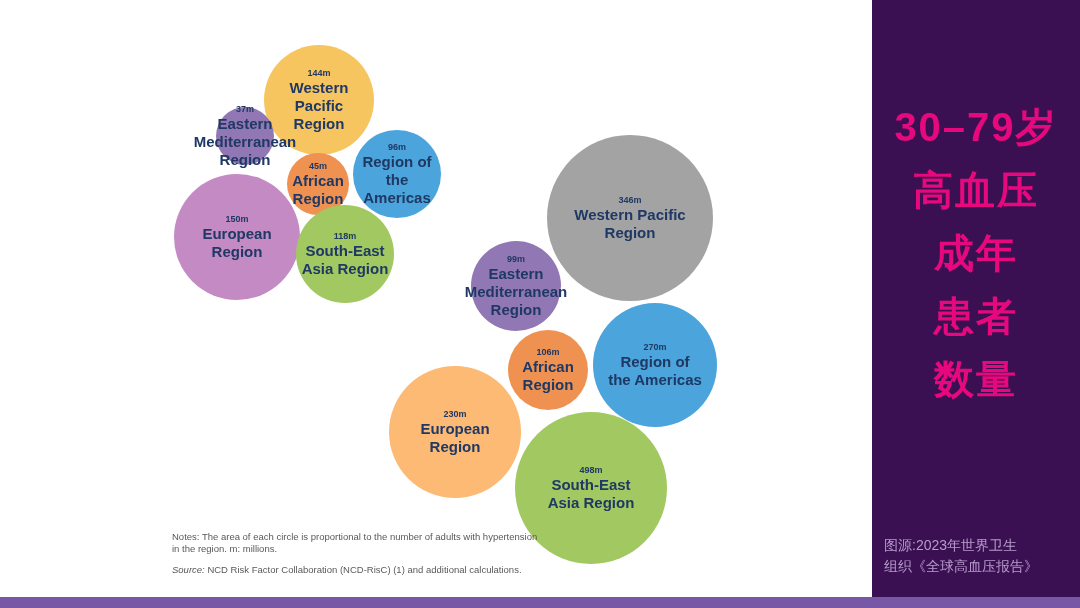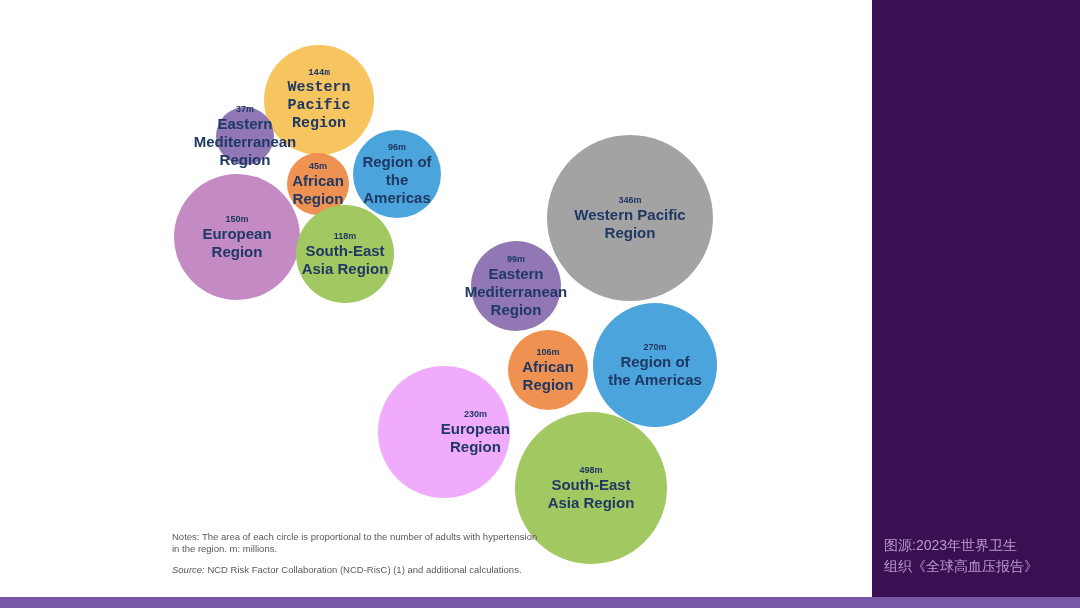--- a/index.html
+++ b/index.html
@@ -52,21 +52,21 @@
     background: #7757a6; z-index: 5;
   }
 </style>
 </head>
 <body>
 
 <div id="app">
 
   <div id="chart-area">
       <div class="year-label" style="left: 322px; top: 27px;">1990</div>
-      <div class="bubble" style="left: 264px; top: 45px; width: 110px; height: 110px; background: rgb(247, 197, 95); font-family: Liberation Mono, monospace;">
+      <div class="bubble" style="left: 264px; top: 45px; width: 110px; height: 110px; background: rgb(247, 197, 95);">
         <div class="bubble-text"><div class="bubble-value">144m</div><div class="bubble-region">Western Pacific
 Region</div></div>
       </div>
       <div class="bubble" style="left: 216px; top: 107px; width: 58px; height: 58px; background: rgb(145, 120, 180);">
         <div class="bubble-text"><div class="bubble-value">37m</div><div class="bubble-region">Eastern
 Mediterranean
 Region</div></div>
       </div>
       <div class="bubble" style="left: 353px; top: 130px; width: 88px; height: 88px; background: rgb(75, 164, 219);">
         <div class="bubble-text"><div class="bubble-value">96m</div><div class="bubble-region">Region of
@@ -95,37 +95,44 @@
 Region</div></div>
       </div>
       <div class="bubble" style="left: 593px; top: 303px; width: 124px; height: 124px; background: rgb(75, 164, 219);">
         <div class="bubble-text"><div class="bubble-value">270m</div><div class="bubble-region">Region of
 the Americas</div></div>
       </div>
       <div class="bubble" style="left: 508px; top: 330px; width: 80px; height: 80px; background: rgb(239, 146, 81);">
         <div class="bubble-text"><div class="bubble-value">106m</div><div class="bubble-region">African
 Region</div></div>
       </div>
-      <div class="bubble" style="left: 378px; top: 366px; width: 132px; height: 132px; background: #f0abfc; justify-content: flex-end;">
+      <div class="bubble" style="left: 389px; top: 366px; width: 132px; height: 132px; background: #fdba74;">
         <div class="bubble-text"><div class="bubble-value">230m</div><div class="bubble-region">European
 Region</div></div>
       </div>
       <div class="bubble" style="left: 515px; top: 412px; width: 152px; height: 152px; background: rgb(162, 200, 97);">
         <div class="bubble-text"><div class="bubble-value">498m</div><div class="bubble-region">South-East
 Asia Region</div></div>
       </div>
     </div>
 
   <div class="notes">
     <div>Notes: The area of each circle is proportional to the number of adults with hypertension</div>
     <div>in the region. m: millions.</div>
     <div class="source-line"><span class="italic">Source:</span><span> NCD Risk Factor Collaboration (NCD-RisC) (1) and additional calculations.</span></div>
   </div>
 
   <aside id="sidebar">
+    <div class="sidebar-title">
+      <div>30–79岁</div>
+      <div>高血压</div>
+      <div>成年</div>
+      <div>患者</div>
+      <div>数量</div>
+    </div>
     <div class="sidebar-source">
       <div>图源:2023年世界卫生</div>
       <div>组织《全球高血压报告》</div>
     </div>
   </aside>
 
   <div id="footer-bar"></div>
 
 </div>
 

